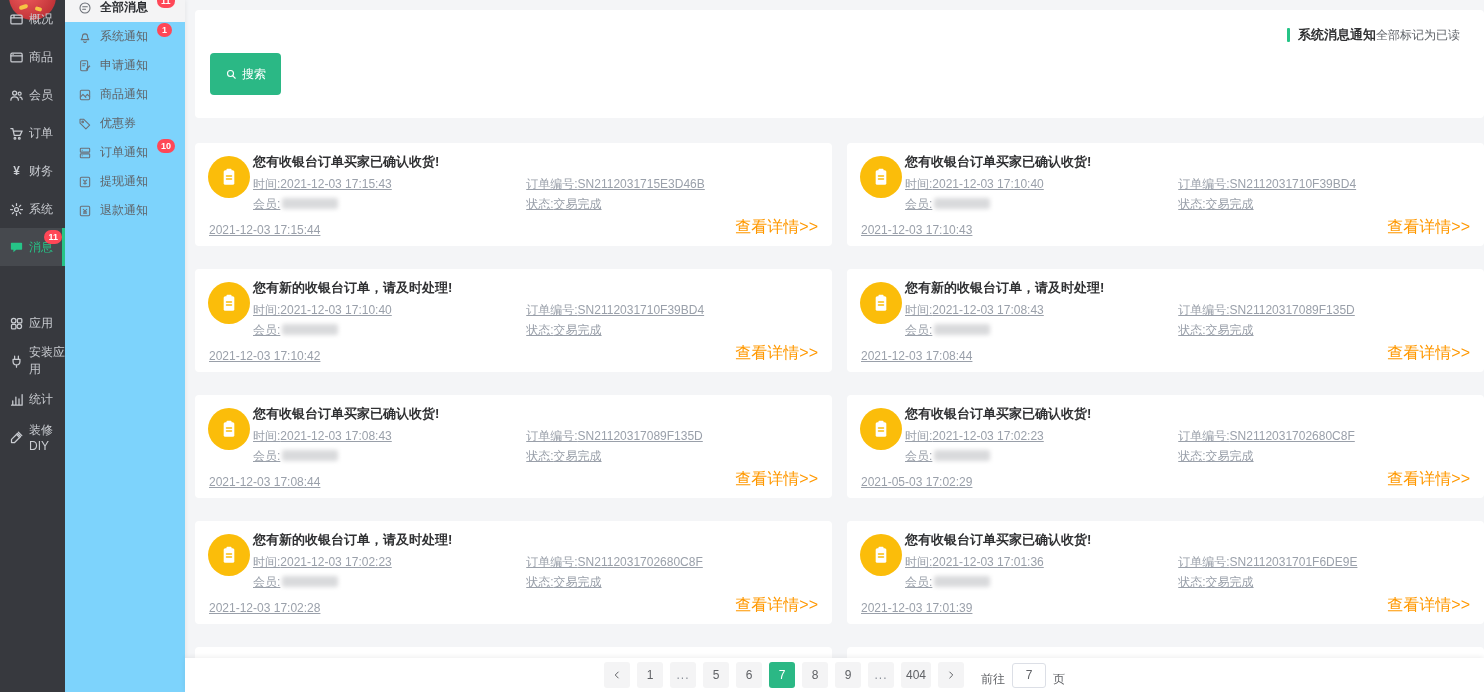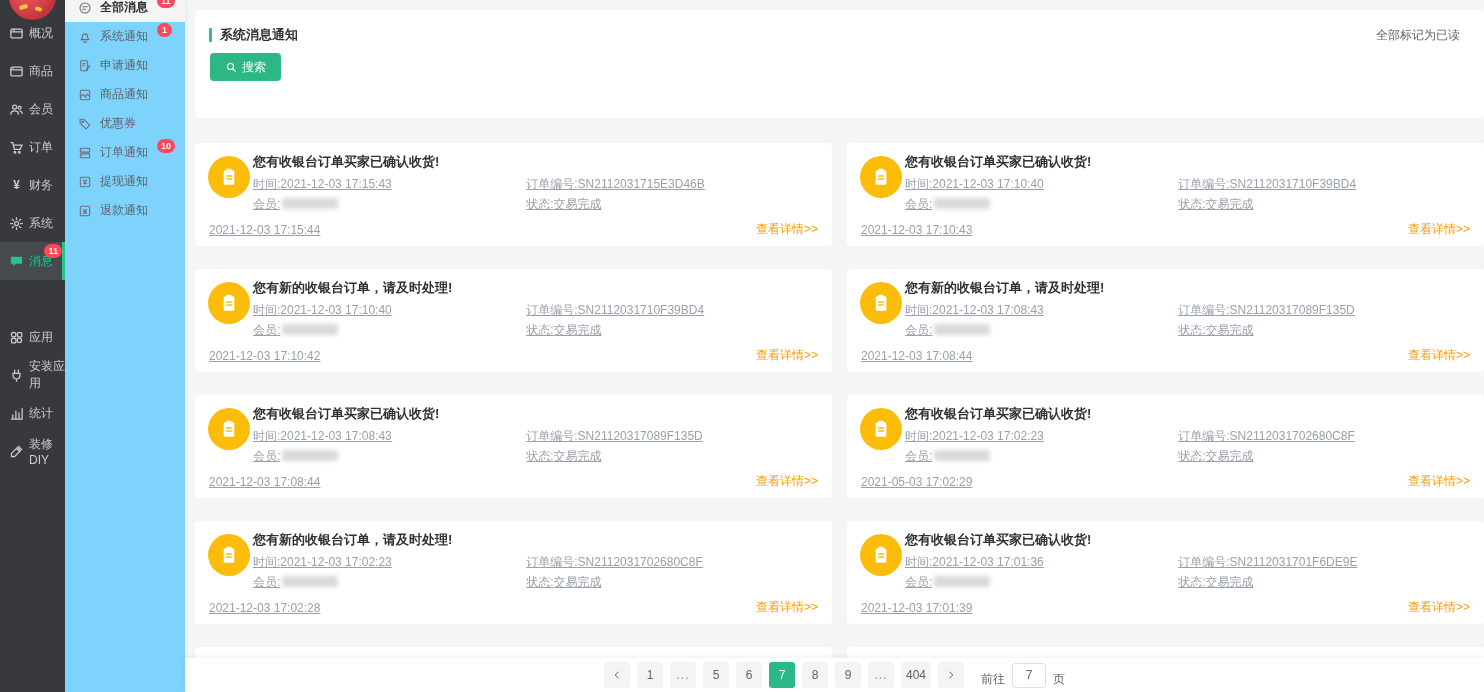--- a/index.html
+++ b/index.html
@@ -6,21 +6,21 @@
   html,body { width:1484px; height:692px; overflow:hidden; }
   body { font-family:"Liberation Sans","DejaVu Sans",sans-serif; background:#f4f5f7; position:relative; }
 
   
   .primary-sidebar { position:absolute; left:0; top:0; width:65px; height:692px; background:#37393e; z-index:4; }
   .avatar { position:absolute; top:-27px; left:9px; width:47px; height:47px; border-radius:50%;
             background:radial-gradient(circle at 38% 38%, #e25052 25%, #c23439 72%); overflow:hidden; }
   .avatar i { position:absolute; display:block; background:#f6c544; border-radius:2px; }
   .avatar i.a1 { width:9px; height:4px; left:10px; top:32px; transform:rotate(-18deg); }
   .avatar i.a2 { width:7px; height:4px; left:26px; top:34px; transform:rotate(14deg); }
-  .p-list { padding-top:14px; }
+  .p-list { }
   .p-item { height:38px; display:flex; align-items:center; gap:5px; padding-left:9px; color:#c9ccd1;
             font-size:12px; cursor:pointer; position:relative; }
   .p-item .p-icon { width:15px; height:15px; display:flex; align-items:center; justify-content:center; flex:none; }
   .p-item.active { background:#46494e; color:#26c487; }
   .p-item.active::after { content:""; position:absolute; right:0; top:0; bottom:0; width:3px; background:#26c487; }
   .p-gap { height:38px; }
   .badge { background:#ff4757; color:#fff; font-size:9px; line-height:14px; height:14px; min-width:15px;
            padding:0 4px; border-radius:8px; text-align:center; font-weight:bold; display:inline-block; }
   .p-item .badge { position:absolute; right:3px; top:2px; }
 
@@ -31,49 +31,49 @@
   .s-item { height:29px; display:flex; align-items:center; gap:8px; padding-left:13px; font-size:12px;
             color:#5f6368; cursor:pointer; position:relative; }
   .s-item .s-icon { width:14px; height:14px; display:flex; align-items:center; justify-content:center; flex:none; color:#6b6f76; }
   .s-item.active { background:#f4f4f5; color:#2b2d31; font-weight:bold; }
   .s-item .badge { margin-left:1px; transform:translateY(-7px); }
 
   
   .main { position:absolute; left:185px; top:0; right:0; bottom:0; }
 
   .filter-card { position:absolute; left:10px; top:10px; right:0; height:108px; background:#fff; border-radius:4px; }
-  .fc-head { display:flex; justify-content:space-between; align-items:center; padding:16px 24px 0 14px; }
+  .fc-head { display:flex; justify-content:flex-end; align-items:center; padding:16px 24px 0 14px; }
   .fc-title { display:flex; align-items:center; font-size:13px; font-weight:bold; color:#303133; }
   .green-bar { width:3px; height:14px; background:#26c487; margin-right:8px; border-radius:1px; }
   .mark-read { font-size:12px; color:#5f6368; cursor:pointer; }
   .filter-row { position:absolute; left:15px; top:43px; display:flex; align-items:center; gap:10px; }
   .fake-input { height:31px; border:1px solid #dcdfe6; border-radius:4px; background:#fff; display:flex;
                 align-items:center; font-size:12px; color:#bfc3cb; padding:0 10px; cursor:pointer; }
   .date-range { width:285px; gap:4px; }
   .date-range .ph { flex:1; text-align:center; }
   .date-range .sep { color:#606266; flex:none; }
   .date-range .clock { color:#c0c4cc; display:flex; flex:none; }
   .status-select { width:152px; justify-content:space-between; }
   .status-select .chev { color:#c0c4cc; display:flex; }
-  .search-btn { height:28px; padding:0 15px; border:none; background:#2bb885; color:#fff; font-size:12px;
+  .search-btn { height:42px; padding:0 15px; border:none; background:#2bb885; color:#fff; font-size:12px;
                 border-radius:4px; display:flex; align-items:center; gap:5px; cursor:pointer; }
 
   .cards { position:absolute; left:10px; top:143px; right:0; display:flex; gap:15px; }
   .col { flex:1; display:flex; flex-direction:column; gap:23px; }
   .msg-card { background:#fff; border-radius:4px; height:103px; position:relative; flex:none; }
   .m-circle { position:absolute; left:13px; top:13px; width:42px; height:42px; border-radius:50%;
               background:#fbbd0a; display:flex; align-items:center; justify-content:center; }
   .m-title { position:absolute; left:58px; top:10px; font-size:13px; font-weight:bold; color:#303133; }
   .meta { font-size:12px; color:#9aa0aa; position:absolute; white-space:nowrap;text-decoration:underline; }
   .m-time { left:58px; top:33px; }
   .m-member { left:58px; top:53px; }
   .m-order { left:52%; top:33px; }
   .m-status { left:52%; top:53px; }
   .m-ftime { left:14px; bottom:9px; }
-  .m-detail { position:absolute; right:14px; bottom:8px; font-size:12px; color:#ff9800; cursor:pointer;text-align:center; }
+  .m-detail { position:absolute; right:14px; bottom:8px; font-size:16px; color:#ff9800; cursor:pointer;text-align:center; }
   .redact { display:inline-block; width:56px; height:11px; background:#d9dadc; filter:blur(2px);
             border-radius:2px; vertical-align:-1px; margin-left:2px; }
 
   
   .pagination-bar { position:absolute; left:185px; right:0; bottom:0; height:34px; background:#fff; z-index:6;
                     display:flex; align-items:center; justify-content:center; gap:7px;
                     box-shadow:0 -1px 5px rgba(0,0,0,.07); }
   .page-btn { min-width:26px; height:26px; padding:0 5px; background:#f4f4f5; border-radius:3px; border:none;
               font-size:12px; color:#606266; display:flex; align-items:center; justify-content:center;
               cursor:pointer; font-family:inherit; }

